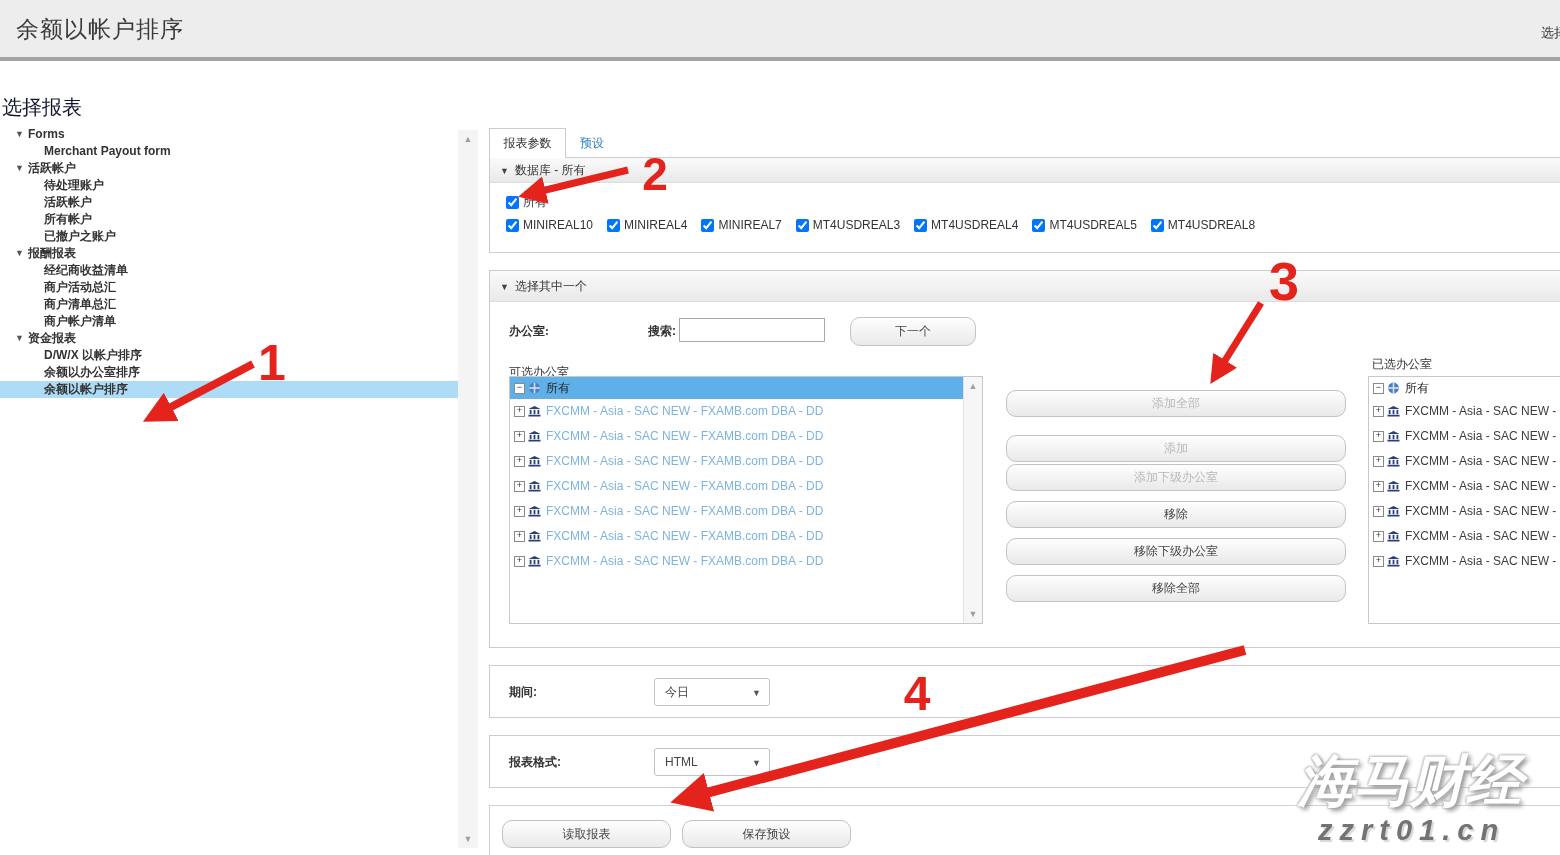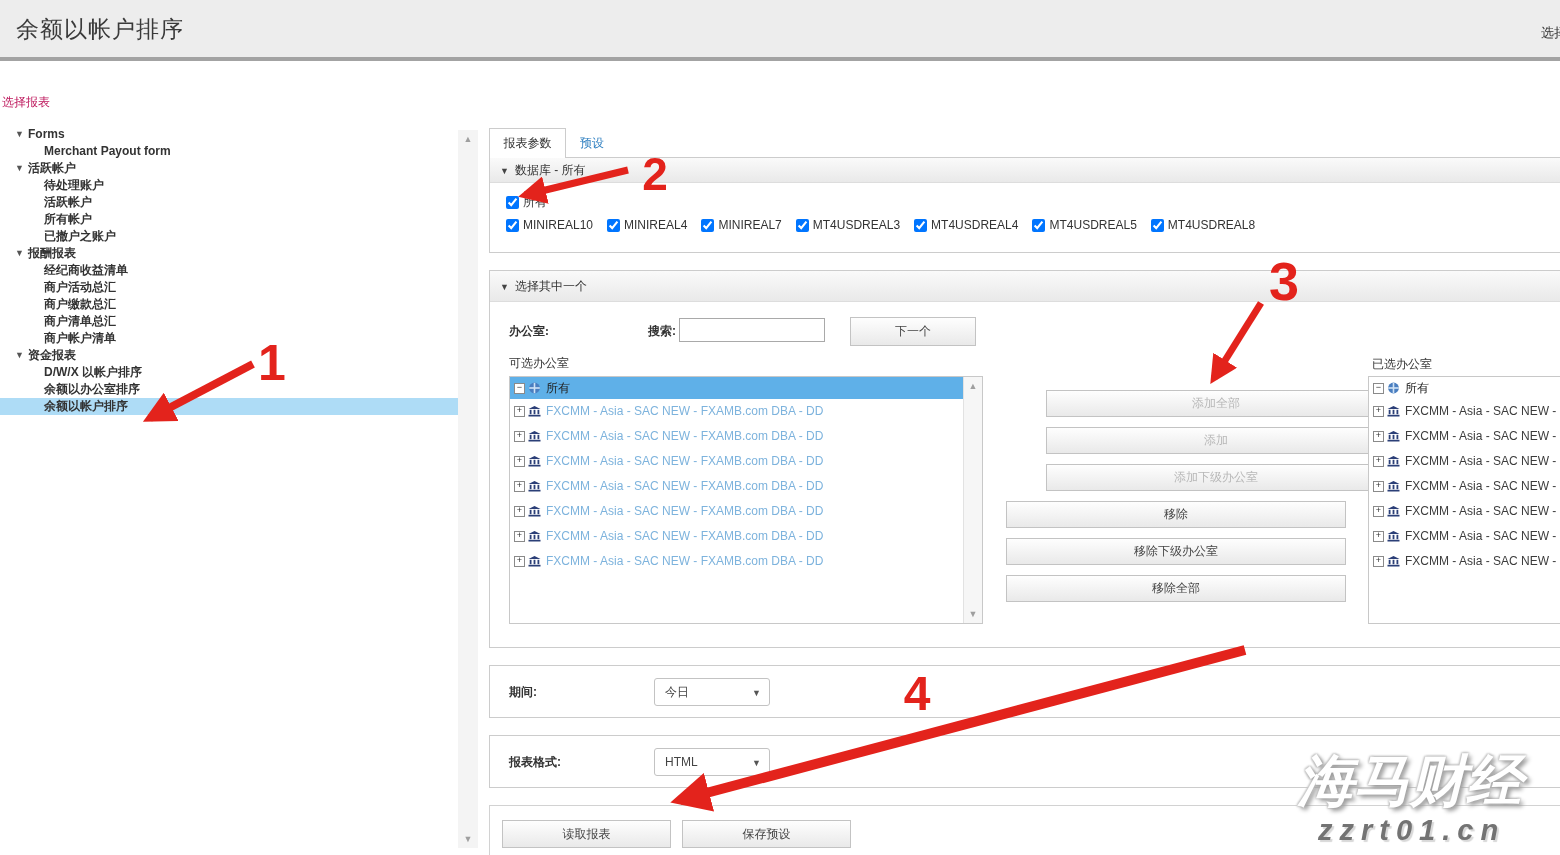--- a/index.html
+++ b/index.html
@@ -5,21 +5,21 @@
   html,body{margin:0;padding:0;background:#fff;}
   #app{position:relative;width:1560px;height:855px;overflow:hidden;
        font-family:"Liberation Sans","DejaVu Sans",sans-serif;font-size:12px;color:#333;background:#fff;}
 
   
   .top-header{position:absolute;left:0;top:0;width:1560px;height:57px;background:#ededed;}
   .top-title{position:absolute;left:16px;top:14px;font-size:23px;color:#3a3a3a;letter-spacing:1px;}
   .top-right-text{position:absolute;left:1541px;top:24px;font-size:13px;color:#333;white-space:nowrap;}
   .top-sep{position:absolute;left:0;top:57px;width:1560px;height:4px;background:#a3a3a3;}
 
-  .page-heading{position:absolute;left:2px;top:94px;font-size:12px;color:#be185d;}
+  .page-heading{position:absolute;left:2px;top:94px;font-size:20px;color:#0f172a;}
 
   
   .tree{position:absolute;left:0;top:126px;width:459px;font-weight:bold;}
   .trow{height:17px;line-height:17px;white-space:nowrap;cursor:pointer;}
   .trow .tri{display:inline-block;width:13px;margin-left:15px;font-size:9px;color:#555;vertical-align:top;}
   .trow .tri::before{content:"▼";}
   .trow.parent .lbl{color:#333;}
   .trow.child{padding-left:44px;}
   .trow.selected{background:#aedcf6;}
   
@@ -51,25 +51,25 @@
   .cb input{width:13px;height:13px;margin:0 4px 0 0;}
   .all-cb{position:absolute;left:16px;top:36px;}
   .db-row{position:absolute;left:16px;top:60px;display:flex;gap:14px;}
 
   
   .lbl-b{font-weight:bold;color:#333;}
   .office-lbl{position:absolute;left:19px;top:52px;font-family:Liberation Serif, serif;}
   .search-lbl{position:absolute;left:158px;top:52px;}
   .search-input{position:absolute;left:189px;top:47px;width:146px;height:24px;border:1px solid #a9a9a9;
       box-sizing:border-box;font:inherit;padding:2px 4px;}
-  .btn{background:linear-gradient(#fefefe,#e9e9e9);border:1px solid #c3c3c3;border-radius:0;
+  .btn{background:linear-gradient(#fefefe,#e9e9e9);border:1px solid #c3c3c3;border-radius:10px;
       color:#444;font:inherit;cursor:pointer;box-sizing:border-box;}
-  .btn:disabled,.btn.disabled{color:#b7b7b7;cursor:default;margin-left:40px;}
+  .btn:disabled,.btn.disabled{color:#b7b7b7;cursor:default;}
   .next-btn{position:absolute;left:360px;top:46px;width:126px;height:29px;}
-  .avail-title{position:absolute;left:19px;top:84px;}
+  .avail-title{position:absolute;left:19px;top:93px;}
   .sel-title{position:absolute;left:882px;top:85px;}
   .listbox{position:absolute;top:105px;height:248px;border:1px solid #c8c8c8;background:#fff;
       box-sizing:border-box;overflow:hidden;}
   .listbox.avail{left:19px;width:474px;}
   .listbox.sel{left:878px;width:330px;}
   .list-sb{position:absolute;right:0;top:0;bottom:0;width:18px;background:#f6f6f6;border-left:1px solid #e2e2e2;}
   .list-sb .sb-arrow{width:18px;}
   .lrow{height:25px;line-height:25px;white-space:nowrap;display:flex;align-items:center;cursor:pointer;padding-left:4px;}
   .lrow.root{height:22px;line-height:22px;}
   .lrow.root.hl{background:#5fb0e8;}
@@ -126,21 +126,20 @@
     <div class="trow parent"><span class="tri"></span><span class="lbl">Forms</span></div>
     <div class="trow child"><span class="lbl">Merchant Payout form</span></div>
     <div class="trow parent"><span class="tri"></span><span class="lbl">活跃帐户</span></div>
     <div class="trow child"><span class="lbl">待处理账户</span></div>
     <div class="trow child"><span class="lbl">活跃帐户</span></div>
     <div class="trow child"><span class="lbl">所有帐户</span></div>
     <div class="trow child"><span class="lbl">已撤户之账户</span></div>
     <div class="trow parent"><span class="tri"></span><span class="lbl">报酬报表</span></div>
     <div class="trow child"><span class="lbl">经纪商收益清单</span></div>
     <div class="trow child"><span class="lbl">商户活动总汇</span></div>
-    <div class="trow child"><span class="lbl">商户缴款总汇</span></div>
     <div class="trow child"><span class="lbl">商户清单总汇</span></div>
     <div class="trow child"><span class="lbl">商户帐户清单</span></div>
     <div class="trow parent"><span class="tri"></span><span class="lbl">资金报表</span></div>
     <div class="trow child"><span class="lbl">D/W/X 以帐户排序</span></div>
     <div class="trow child"><span class="lbl">余额以办公室排序</span></div>
     <div class="trow child selected"><span class="lbl">余额以帐户排序</span></div>
   </div>
   <div class="tree-sb">
     <span class="sb-arrow up"></span>
     <span class="sb-arrow down"></span>
@@ -288,21 +287,21 @@
             <span class="txt">FXCMM - Asia - SAC NEW - FXAMB.com DBA - DD</span>
           </div>
       </div>
       <div class="list-sb">
         <span class="sb-arrow up"></span>
         <span class="sb-arrow down"></span>
       </div>
     </div>
 
     <button class="btn xfer disabled" style="top:119px" disabled="">添加全部</button>
-    <button class="btn xfer disabled" style="top:156px" disabled="">添加</button>
+    <button class="btn xfer disabled" style="top:164px" disabled="">添加</button>
     <button class="btn xfer disabled" style="top:193px" disabled="">添加下级办公室</button>
     <button class="btn xfer" style="top:230px">移除</button>
     <button class="btn xfer" style="top:267px">移除下级办公室</button>
     <button class="btn xfer" style="top:304px">移除全部</button>
 
     <div class="sel-title">已选办公室</div>
     <div class="listbox sel">
       <div class="rows">
         <div class="lrow root">
           <span class="box minus"></span>

